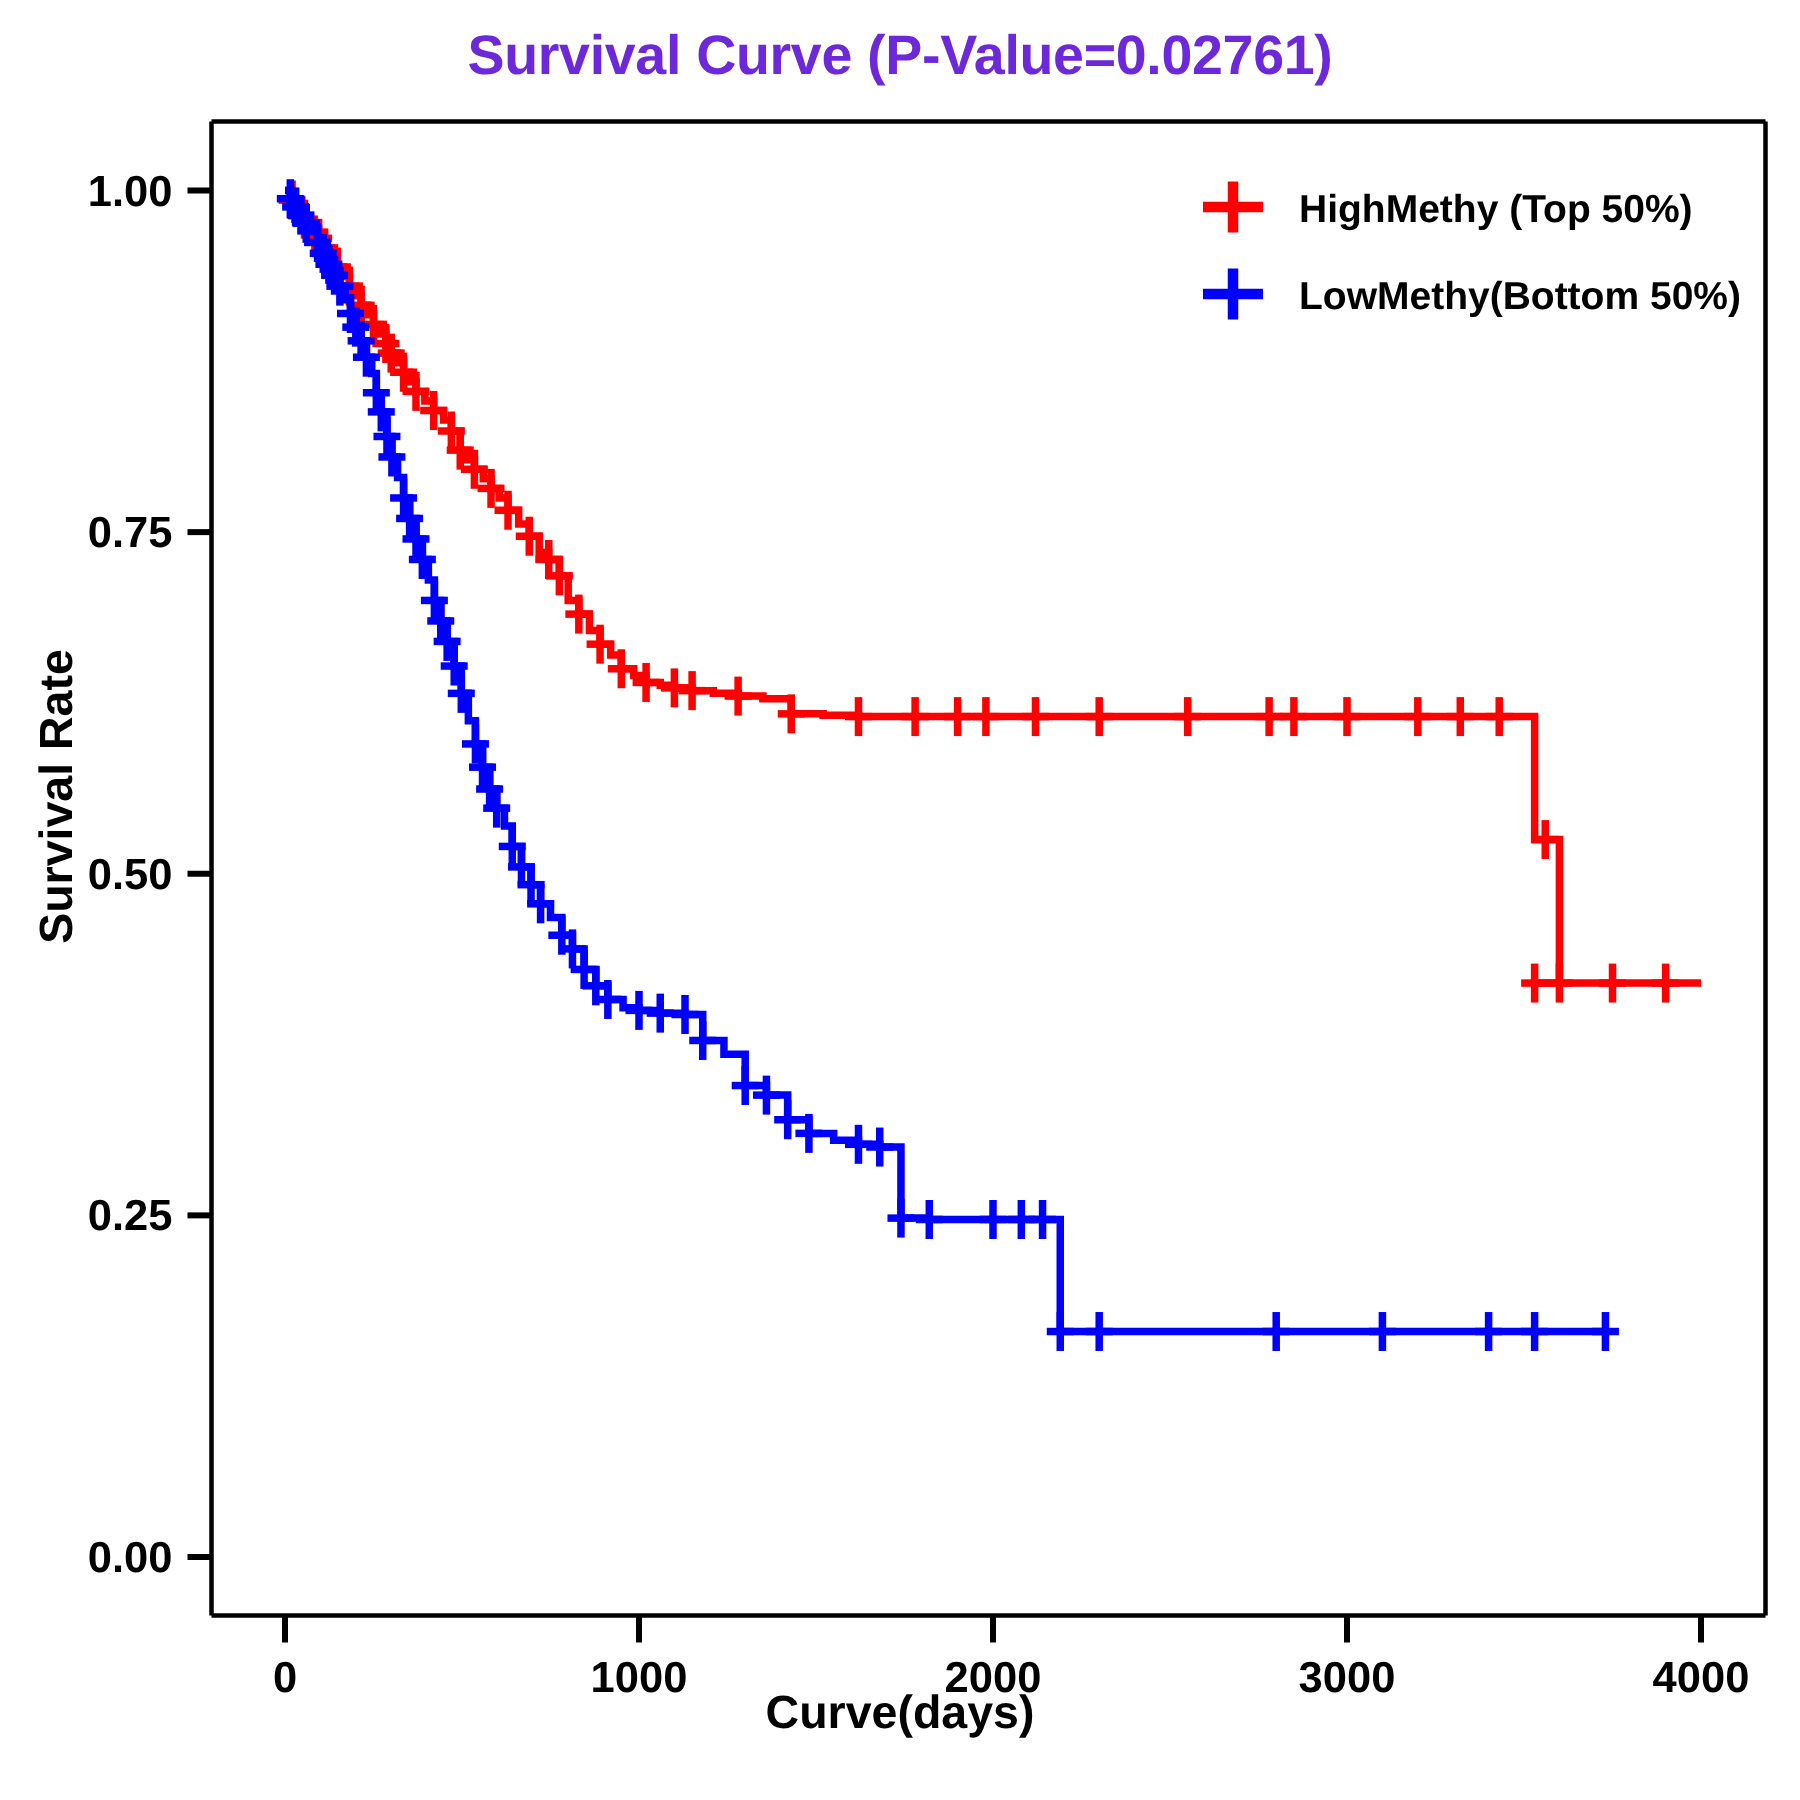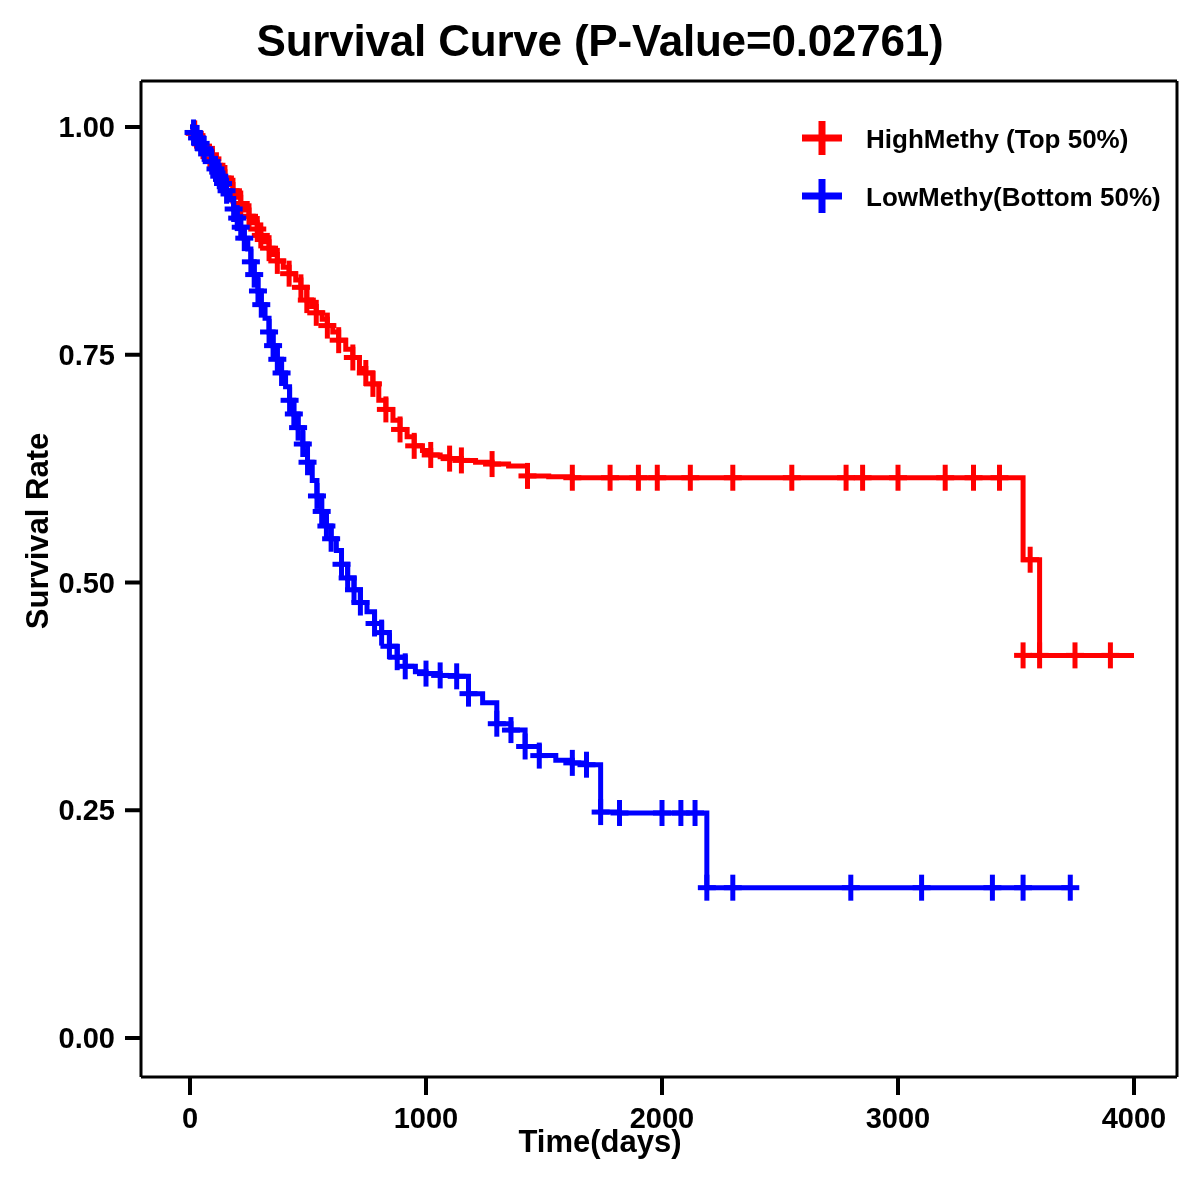--- a/index.html
+++ b/index.html
@@ -18,23 +18,23 @@
     width: 1200px;
     height: 1200px;
     background: #ffffff;
   }
   #chart-title {
     position: absolute;
     left: 0;
     top: 16px;
     width: 1200px;
     text-align: center;
-    font-size: 44px;
+    font-size: 37px;
     font-weight: bold;
-    color: #000000;
+    color: #6d28d9;
     letter-spacing: -0.2px;
   }
   #y-axis-label {
     position: absolute;
     left: -112px;
     top: 513px;
     width: 300px;
     text-align: center;
     font-size: 31px;
     font-weight: bold;
@@ -72,21 +72,21 @@
 </style>
 </head>
 <body>
 
 <div id="figure">
 
   <div id="chart-title">Survival Curve (P-Value=0.02761)</div>
 
   <div id="y-axis-label">Survival Rate</div>
 
-  <div id="x-axis-label">Time(days)</div>
+  <div id="x-axis-label">Curve(days)</div>
 
   <svg id="plot-svg" width="1200" height="1200">
 
     <g>
       <line x1="141" y1="81" x2="141" y2="1077" stroke="#000" stroke-width="3"></line>
       <line x1="141" y1="81" x2="1177" y2="81" stroke="#000" stroke-width="3"></line>
       <line x1="1177" y1="81" x2="1177" y2="1077" stroke="#000" stroke-width="3"></line>
       <line x1="141" y1="1077" x2="1177" y2="1077" stroke="#000" stroke-width="3"></line>
     </g>
 

